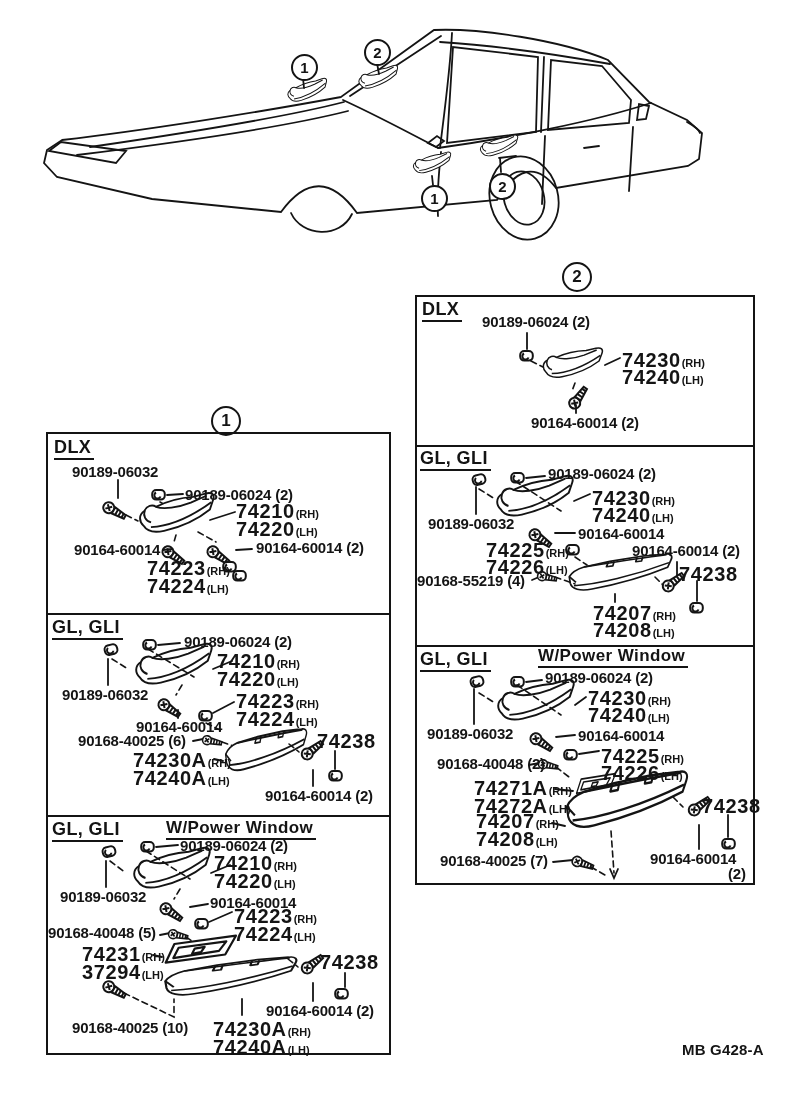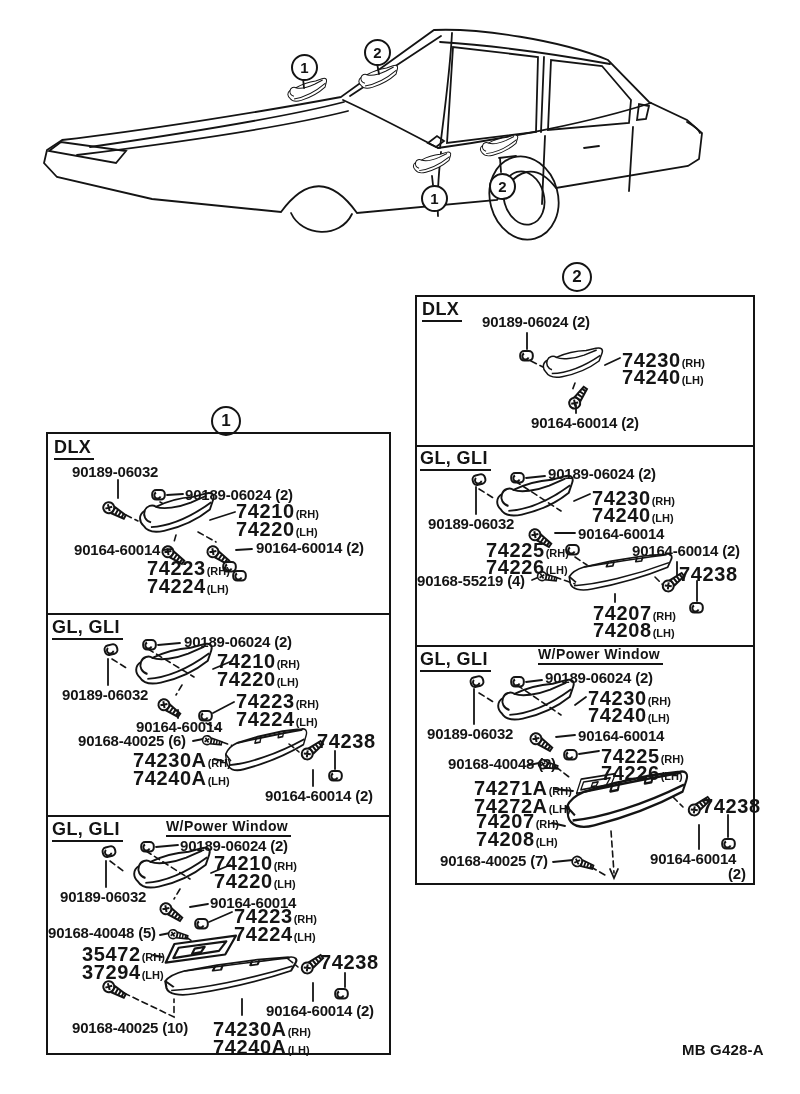--- a/index.html
+++ b/index.html
@@ -3,21 +3,21 @@
 <meta charset="utf-8">
 <style>
   html,body{margin:0;padding:0;background:#e8e8e8;}
   .page{position:relative;width:800px;height:1094px;background:#ffffff;overflow:hidden;color:#141414;
         font-family:"Liberation Sans",sans-serif;}
   .f{position:absolute;font-weight:bold;font-size:15px;line-height:1.05;letter-spacing:-0.2px;white-space:nowrap;}
   .p{position:absolute;font-weight:bold;font-size:20px;line-height:1;letter-spacing:0.6px;white-space:nowrap;}
   .p .side{font-size:11px;letter-spacing:0;margin-left:1px;}
   .hd{position:absolute;font-weight:bold;font-size:18px;line-height:1;letter-spacing:0.4px;
       border-bottom:2px solid #141414;padding:0 3px 2px 0;white-space:nowrap;}
-  .hd2{font-size:14px;}
+  .hd2{font-size:17px;}
   .box{position:absolute;border:2px solid #141414;}
   .divider{position:absolute;border-top:2px solid #141414;height:0;}
   .co{position:absolute;border:2.2px solid #141414;border-radius:50%;display:flex;align-items:center;
       justify-content:center;font-weight:bold;background:#fff;}
   .co.big{width:26px;height:26px;font-size:17px;}
   .co.sm{width:23px;height:23px;font-size:15px;}
   svg.lay{position:absolute;left:0;top:0;}
   .ln{stroke:#141414;stroke-width:1.8;fill:none;stroke-linecap:round;}
   .dsh{stroke:#141414;stroke-width:1.6;fill:none;stroke-dasharray:6 4;stroke-linecap:round;}
   .code{position:absolute;font-weight:bold;font-size:15px;letter-spacing:0.2px;white-space:nowrap;}
@@ -393,21 +393,21 @@
   <div class="hd" style="left:52px;top:820px;">GL, GLI</div>
   <div class="hd hd2" style="left:166px;top:819px;">W/Power Window</div>
   <div class="f" style="left:180px;top:838px;">90189-06024 (2)</div>
   <div class="p" style="left:214px;top:853px;"><span>74210</span><span class="side">(RH)</span></div>
   <div class="p" style="left:214px;top:871px;"><span>74220</span><span class="side">(LH)</span></div>
   <div class="f" style="left:60px;top:889px;">90189-06032</div>
   <div class="f" style="left:210px;top:895px;">90164-60014</div>
   <div class="p" style="left:234px;top:906px;"><span>74223</span><span class="side">(RH)</span></div>
   <div class="p" style="left:234px;top:924px;"><span>74224</span><span class="side">(LH)</span></div>
   <div class="f" style="left:48px;top:925px;">90168-40048 (5)</div>
-  <div class="p" style="left:82px;top:944px;"><span>35472</span><span class="side">(RH)</span></div>
+  <div class="p" style="left:82px;top:944px;"><span>74231</span><span class="side">(RH)</span></div>
   <div class="p" style="left:82px;top:962px;"><span>37294</span><span class="side">(LH)</span></div>
   <div class="p" style="left:320px;top:952px;"><span>74238</span></div>
   <div class="f" style="left:266px;top:1003px;">90164-60014 (2)</div>
   <div class="f" style="left:72px;top:1020px;">90168-40025 (10)</div>
   <div class="p" style="left:213px;top:1019px;"><span>74230A</span><span class="side">(RH)</span></div>
   <div class="p" style="left:213px;top:1037px;"><span>74240A</span><span class="side">(LH)</span></div>
 
   <div class="hd" style="left:422px;top:300px;">DLX</div>
   <div class="f" style="left:482px;top:314px;">90189-06024 (2)</div>
   <div class="p" style="left:622px;top:350px;"><span>74230</span><span class="side">(RH)</span></div>
@@ -430,21 +430,21 @@
 
   <div class="hd" style="left:420px;top:650px;">GL, GLI</div>
   <div class="hd hd2" style="left:538px;top:647px;">W/Power Window</div>
   <div class="f" style="left:545px;top:670px;">90189-06024 (2)</div>
   <div class="p" style="left:588px;top:688px;"><span>74230</span><span class="side">(RH)</span></div>
   <div class="p" style="left:588px;top:705px;"><span>74240</span><span class="side">(LH)</span></div>
   <div class="f" style="left:427px;top:726px;">90189-06032</div>
   <div class="f" style="left:578px;top:728px;">90164-60014</div>
   <div class="p" style="left:601px;top:746px;"><span>74225</span><span class="side">(RH)</span></div>
   <div class="p" style="left:601px;top:763px;"><span>74226</span><span class="side">(LH)</span></div>
-  <div class="f" style="left:428px;top:756px;padding-left:20px;">90168-40048 (2)</div>
+  <div class="f" style="left:417px;top:756px;padding-left:20px;">90168-40048 (2)</div>
   <div class="p" style="left:474px;top:778px;"><span>74271A</span><span class="side">(RH)</span></div>
   <div class="p" style="left:474px;top:796px;"><span>74272A</span><span class="side">(LH)</span></div>
   <div class="p" style="left:476px;top:811px;"><span>74207</span><span class="side">(RH)</span></div>
   <div class="p" style="left:476px;top:829px;"><span>74208</span><span class="side">(LH)</span></div>
   <div class="p" style="left:702px;top:796px;"><span>74238</span></div>
   <div class="f" style="left:440px;top:853px;">90168-40025 (7)</div>
   <div class="f" style="left:650px;top:851px;">90164-60014</div>
   <div class="f" style="left:728px;top:866px;">(2)</div>
 
   <div class="code" style="left:682px;top:1041px;">MB G428-A</div>

